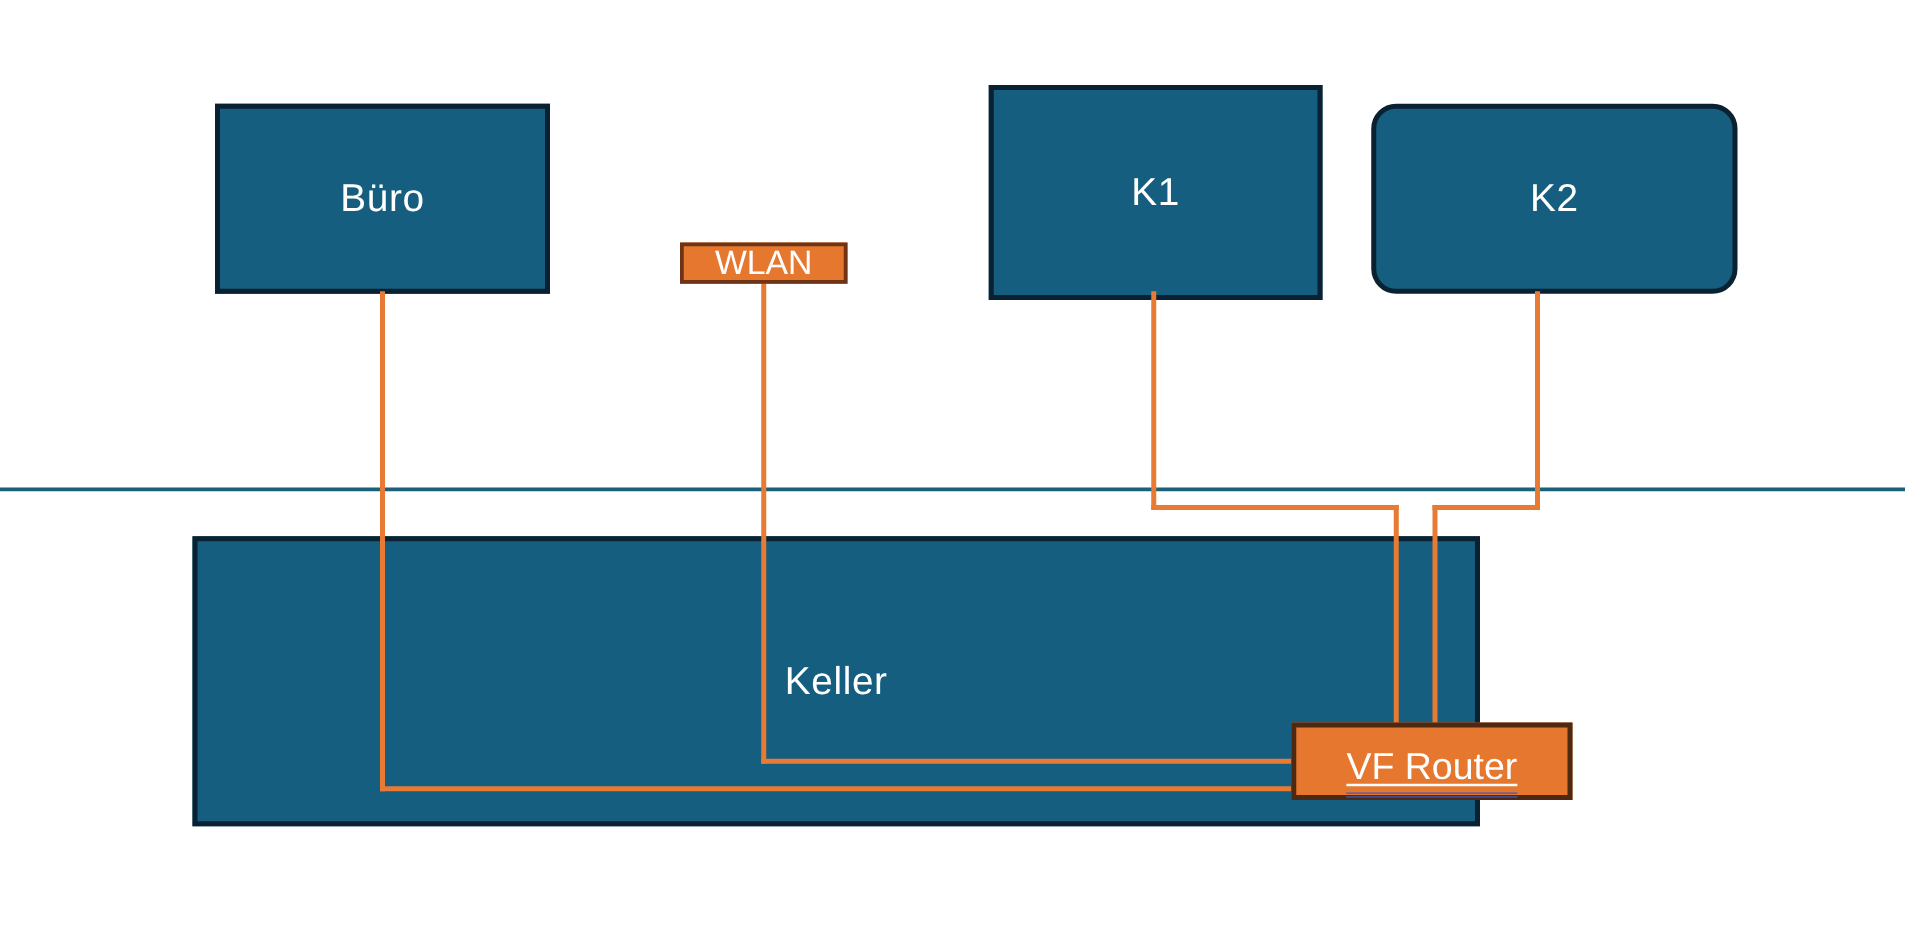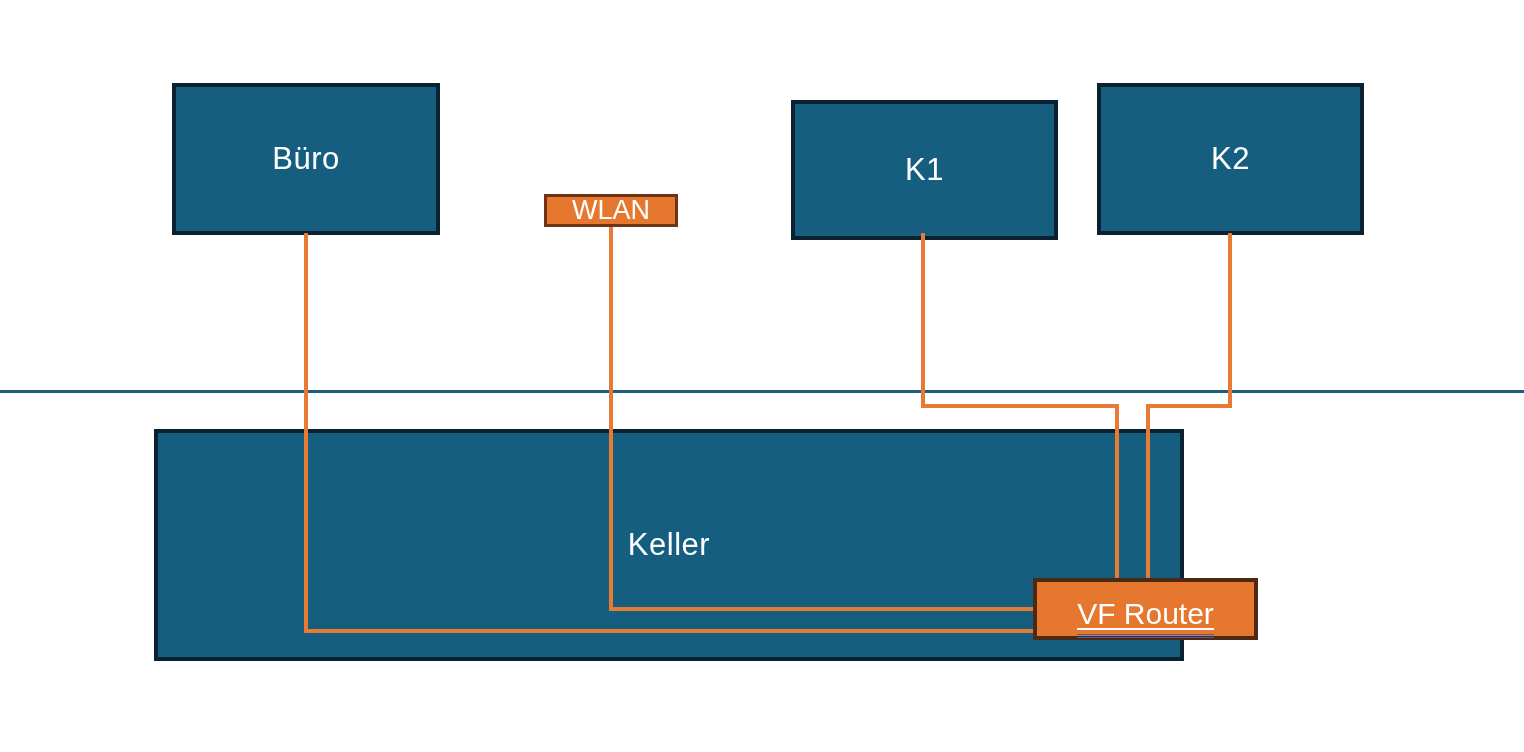--- a/index.html
+++ b/index.html
@@ -70,25 +70,25 @@
 
 <div class="stage">
 
   <div class="abs divider" style="left: 0px; top: 390px; width: 1524px; height: 3px;"></div>
 
   <div class="abs room" style="left: 172px; top: 83px; width: 268px; height: 152px;">
     <span class="room-label">Büro</span>
   </div>
 
 
-  <div class="abs room" style="left: 791px; top: 100px; width: 267px; height: 140px;">
+  <div class="abs room" style="left: 791px; top: 68px; width: 267px; height: 172px;">
     <span class="room-label">K1</span>
   </div>
 
-  <div class="abs room" style="left: 1097px; top: 83px; width: 267px; height: 152px;">
+  <div class="abs room" style="left: 1097px; top: 83px; width: 293px; height: 152px; border-radius: 20px;">
     <span class="room-label">K2</span>
   </div>
 
   <div class="abs room" style="left: 116px; top: 429px; width: 1030px; height: 232px; margin-left: 38px;">
     <span class="room-label">Keller</span>
   </div>
 
   <div id="connections">
       <div class="seg" title="Büro → VF Router" style="left: 304px; top: 233px; width: 4px; height: 400px;"></div>
       <div class="seg" title="Büro → VF Router" style="left: 304px; top: 629px; width: 733px; height: 4px;"></div>

